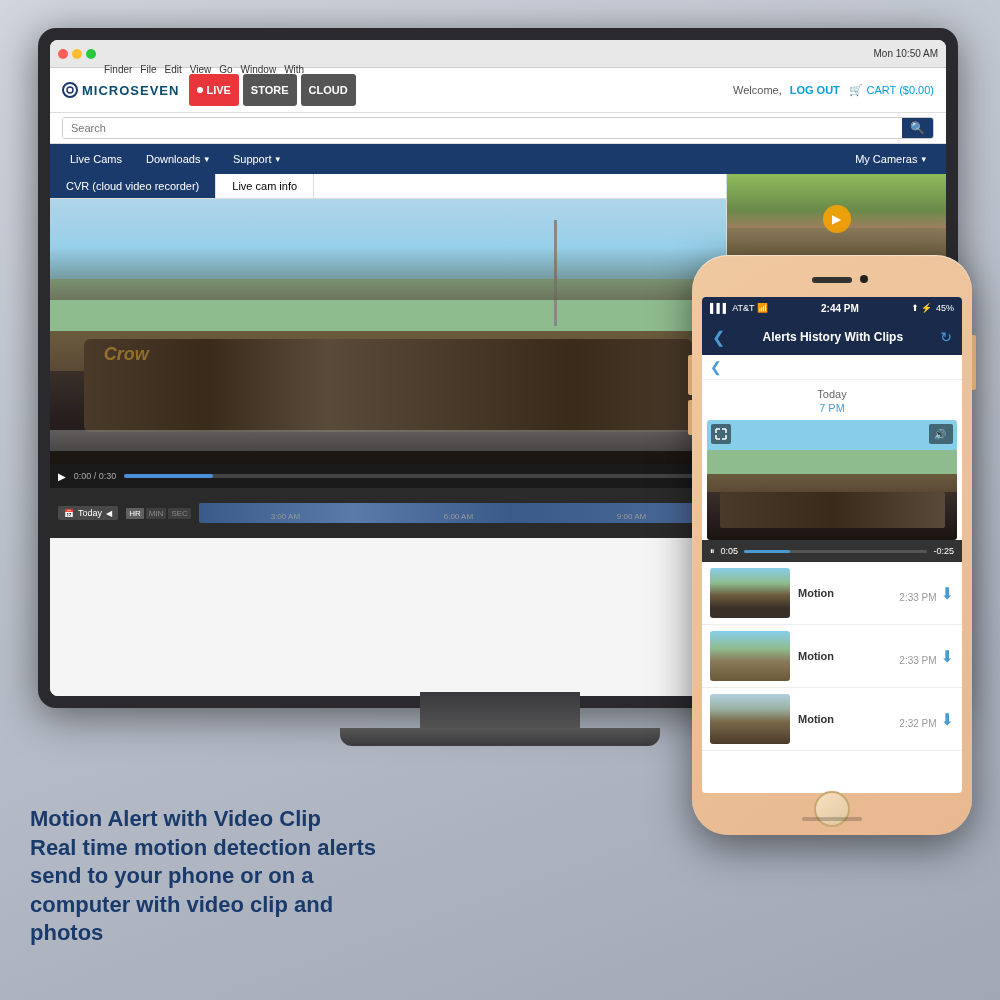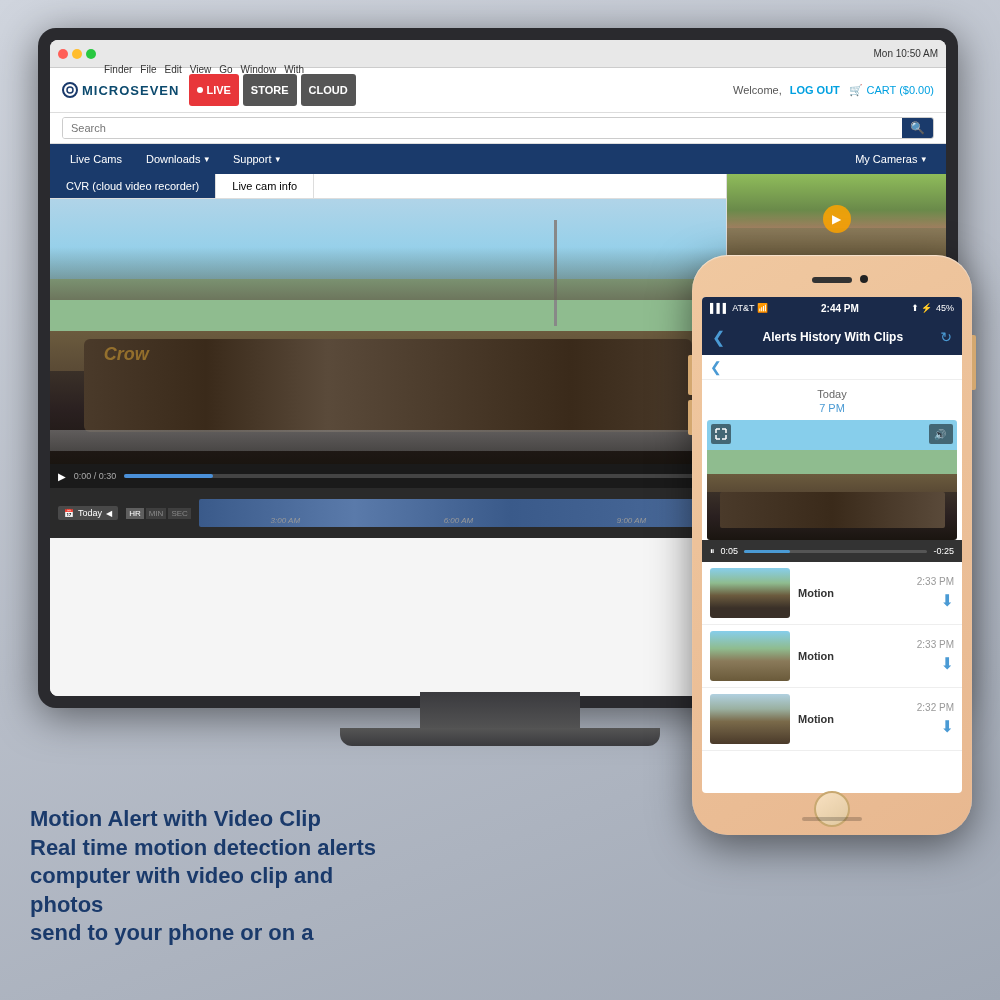--- a/index.html
+++ b/index.html
@@ -376,25 +376,24 @@
     .timeline-track {
       flex: 1;
       height: 100%;
       position: relative;
       display: flex;
       align-items: center;
     }
 
     .timeline-bar {
       width: 100%;
-      height: 28px;
+      height: 20px;
       background: linear-gradient(to right, #3a5a8a 0%, #5a7aaa 30%, #3a5a8a 60%, #4a6a9a 100%);
       border-radius: 2px;
       position: relative;
-      font-style: italic;
     }
 
     .timeline-times {
       position: absolute;
       bottom: 2px;
       left: 0; right: 0;
       display: flex;
       justify-content: space-around;
     }
 
@@ -704,21 +703,21 @@
     }
 
     .alert-download {
       color: #4a9ad4;
       font-size: 16px;
       text-align: center;
     }
 
     .alert-time-wrap {
       display: flex;
-      flex-direction: column;
+      flex-direction: row;
       align-items: flex-end;
       gap: 4px;
     }
 
     
     .bottom-text {
       position: absolute;
       bottom: 52px;
       left: 30px;
       width: 380px;
@@ -1068,17 +1067,17 @@
       </div>
 
       <div class="phone-home-btn"></div>
       <div class="phone-bottom-speaker"></div>
     </div>
   </div>
 
   <div class="bottom-text">
     <div class="bottom-text-line">Motion Alert with Video Clip</div>
     <div class="bottom-text-line">Real time motion detection alerts</div>
+    <div class="bottom-text-line">send to your phone or on a</div>
     <div class="bottom-text-line">computer with video clip and photos</div>
-    <div class="bottom-text-line">send to your phone or on a</div>
   </div>
 
 </div>
 
 </body></html>

